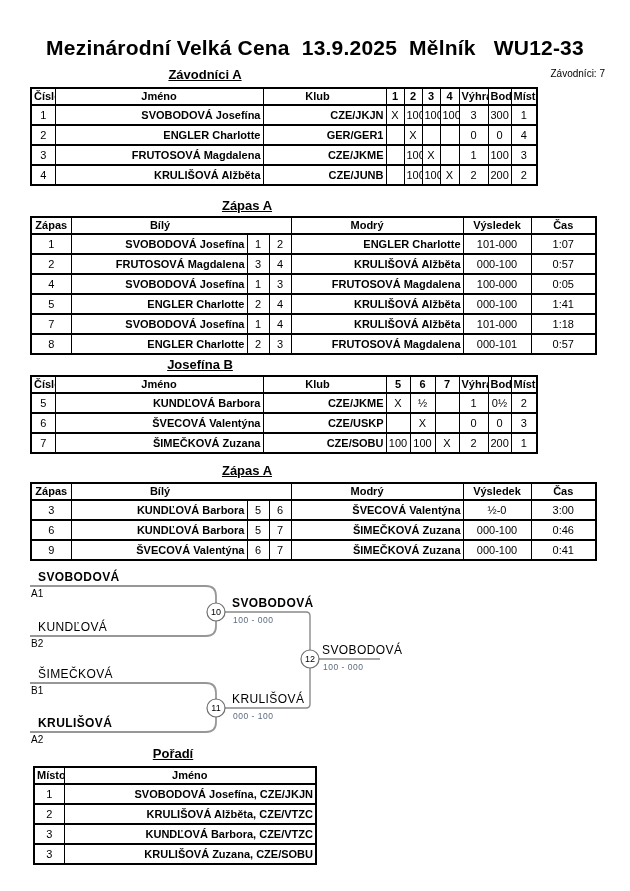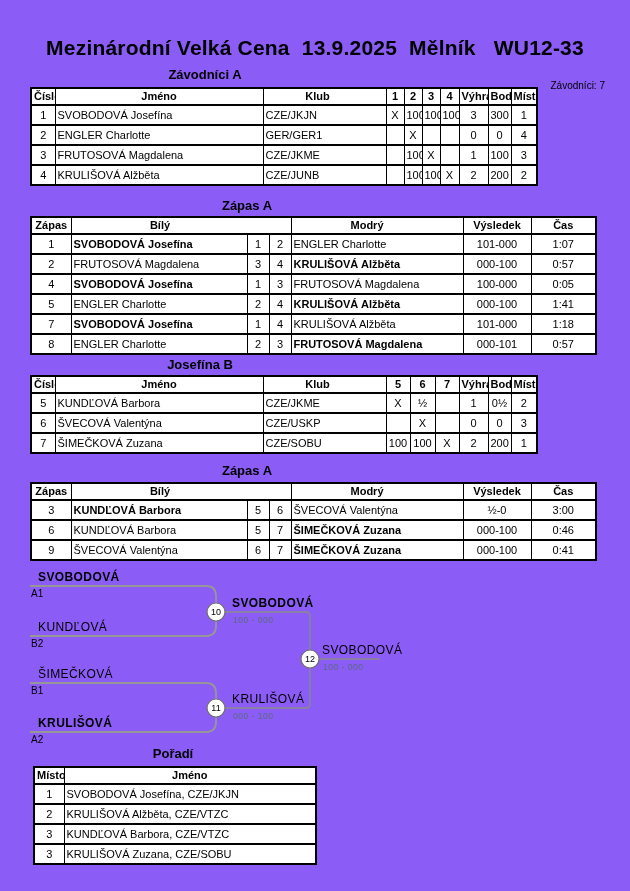--- a/index.html
+++ b/index.html
@@ -1,28 +1,28 @@
 <!DOCTYPE html>
 <html><head>
 <meta charset="utf-8">
 <style>
   html,body{margin:0;padding:0;background:#e8e8e8;}
-  .page{position:relative;width:630px;height:891px;background:#8b5cf6;margin:0 auto;
+  .page{position:relative;width:630px;height:891px;background:#ffffff;margin:0 auto;
         font-family:"Liberation Sans",sans-serif;color:#000;overflow:hidden;}
   .doc-title{position:absolute;top:36px;left:0;width:630px;text-align:center;
              font-size:21px;font-weight:bold;white-space:pre;letter-spacing:0.2px;}
-  .sec-title{position:absolute;transform:translateX(-50%);font-size:13px;font-weight:bold;white-space:nowrap;}
-  .participants{position:absolute;top:80px;right:25px;font-size:10px;}
+  .sec-title{position:absolute;transform:translateX(-50%);font-size:13px;font-weight:bold;white-space:nowrap;text-decoration:underline;}
+  .participants{position:absolute;top:68px;right:25px;font-size:10px;}
   table.tbl{position:absolute;border-collapse:collapse;table-layout:fixed;
             font-size:11px;border:2px solid #000;background:#fff;}
   table.tbl td{border:1px solid #000;border-top-width:2px;border-bottom-width:2px;
                padding:0 2px;white-space:nowrap;overflow:hidden;height:18px;line-height:1;}
   table.tbl tr.hdr td{font-weight:bold;height:15px;}
   td.c{text-align:center;padding:0;}
-  td.l{text-align:left;padding-left:5px;}
+  td.l{text-align:right;padding-left:5px;font-weight:bold;}
   td.ovf{overflow:visible;text-align:center;padding:0;}
   td.grpL{border-left-width:2px;}
   td.hl{border-left-style:hidden;}
   .bold{font-weight:bold;}
   .mrow td{height:16px;}
   .srow td{height:14px;}
   .brk{position:absolute;left:0;top:560px;}
   .bname{font-family:"Liberation Sans",sans-serif;font-size:12px;letter-spacing:0.4px;fill:#000;}
   .bseed{font-family:"Liberation Sans",sans-serif;font-size:10px;fill:#000;}
   .bscore{font-family:"Liberation Sans",sans-serif;font-size:8.5px;fill:#5b6b7e;letter-spacing:0.5px;}

